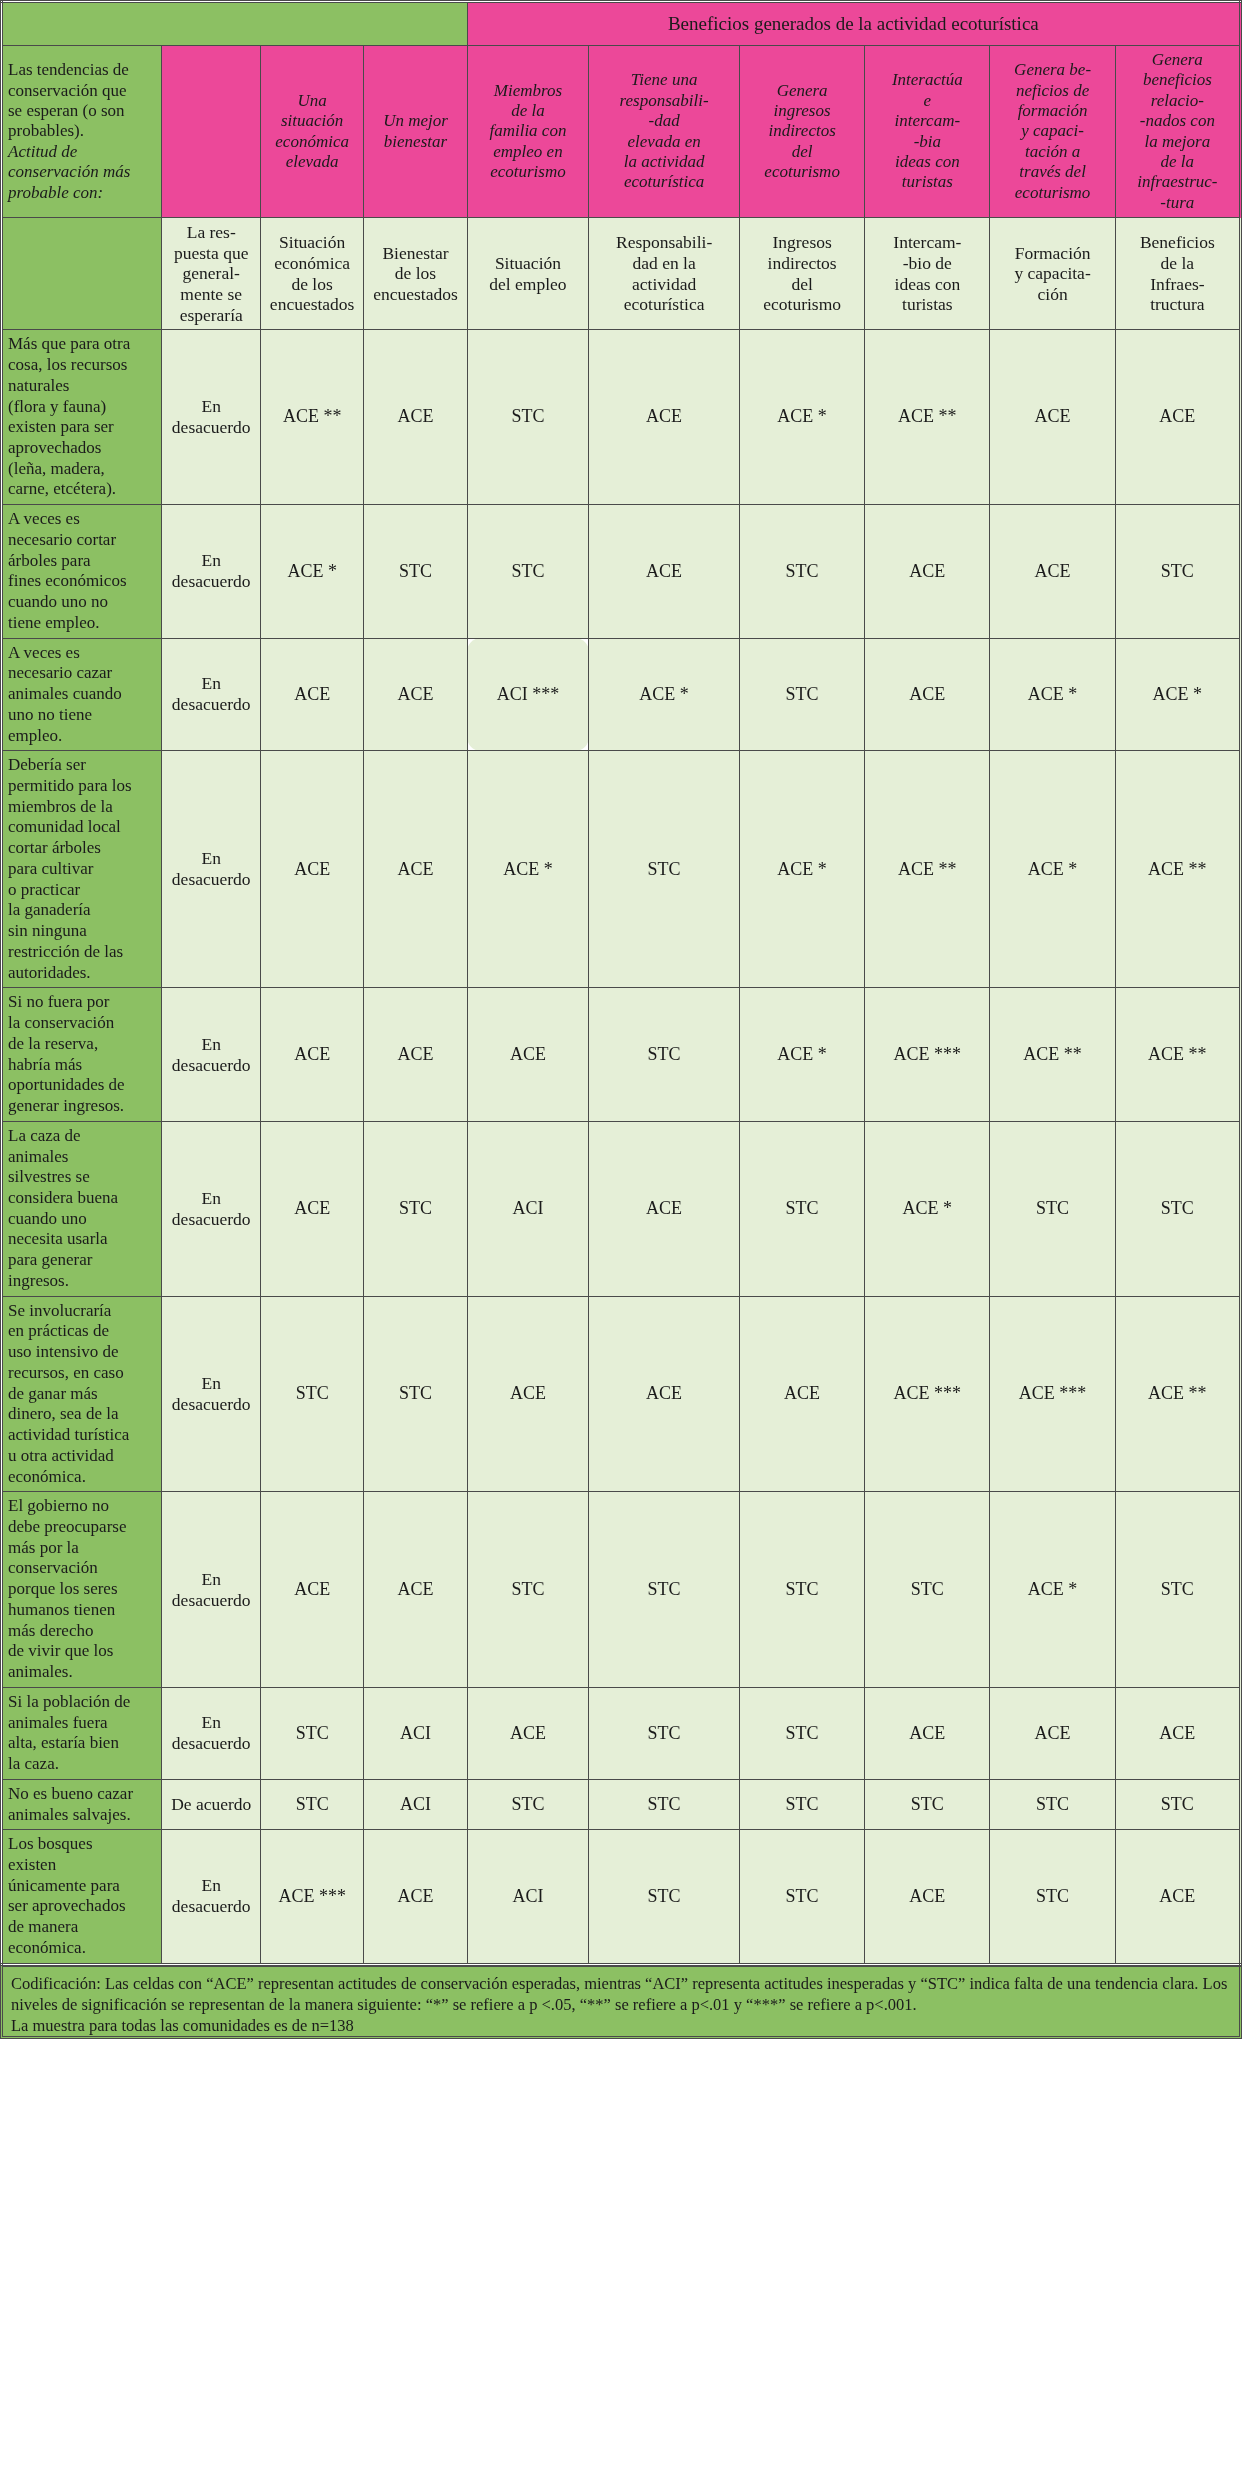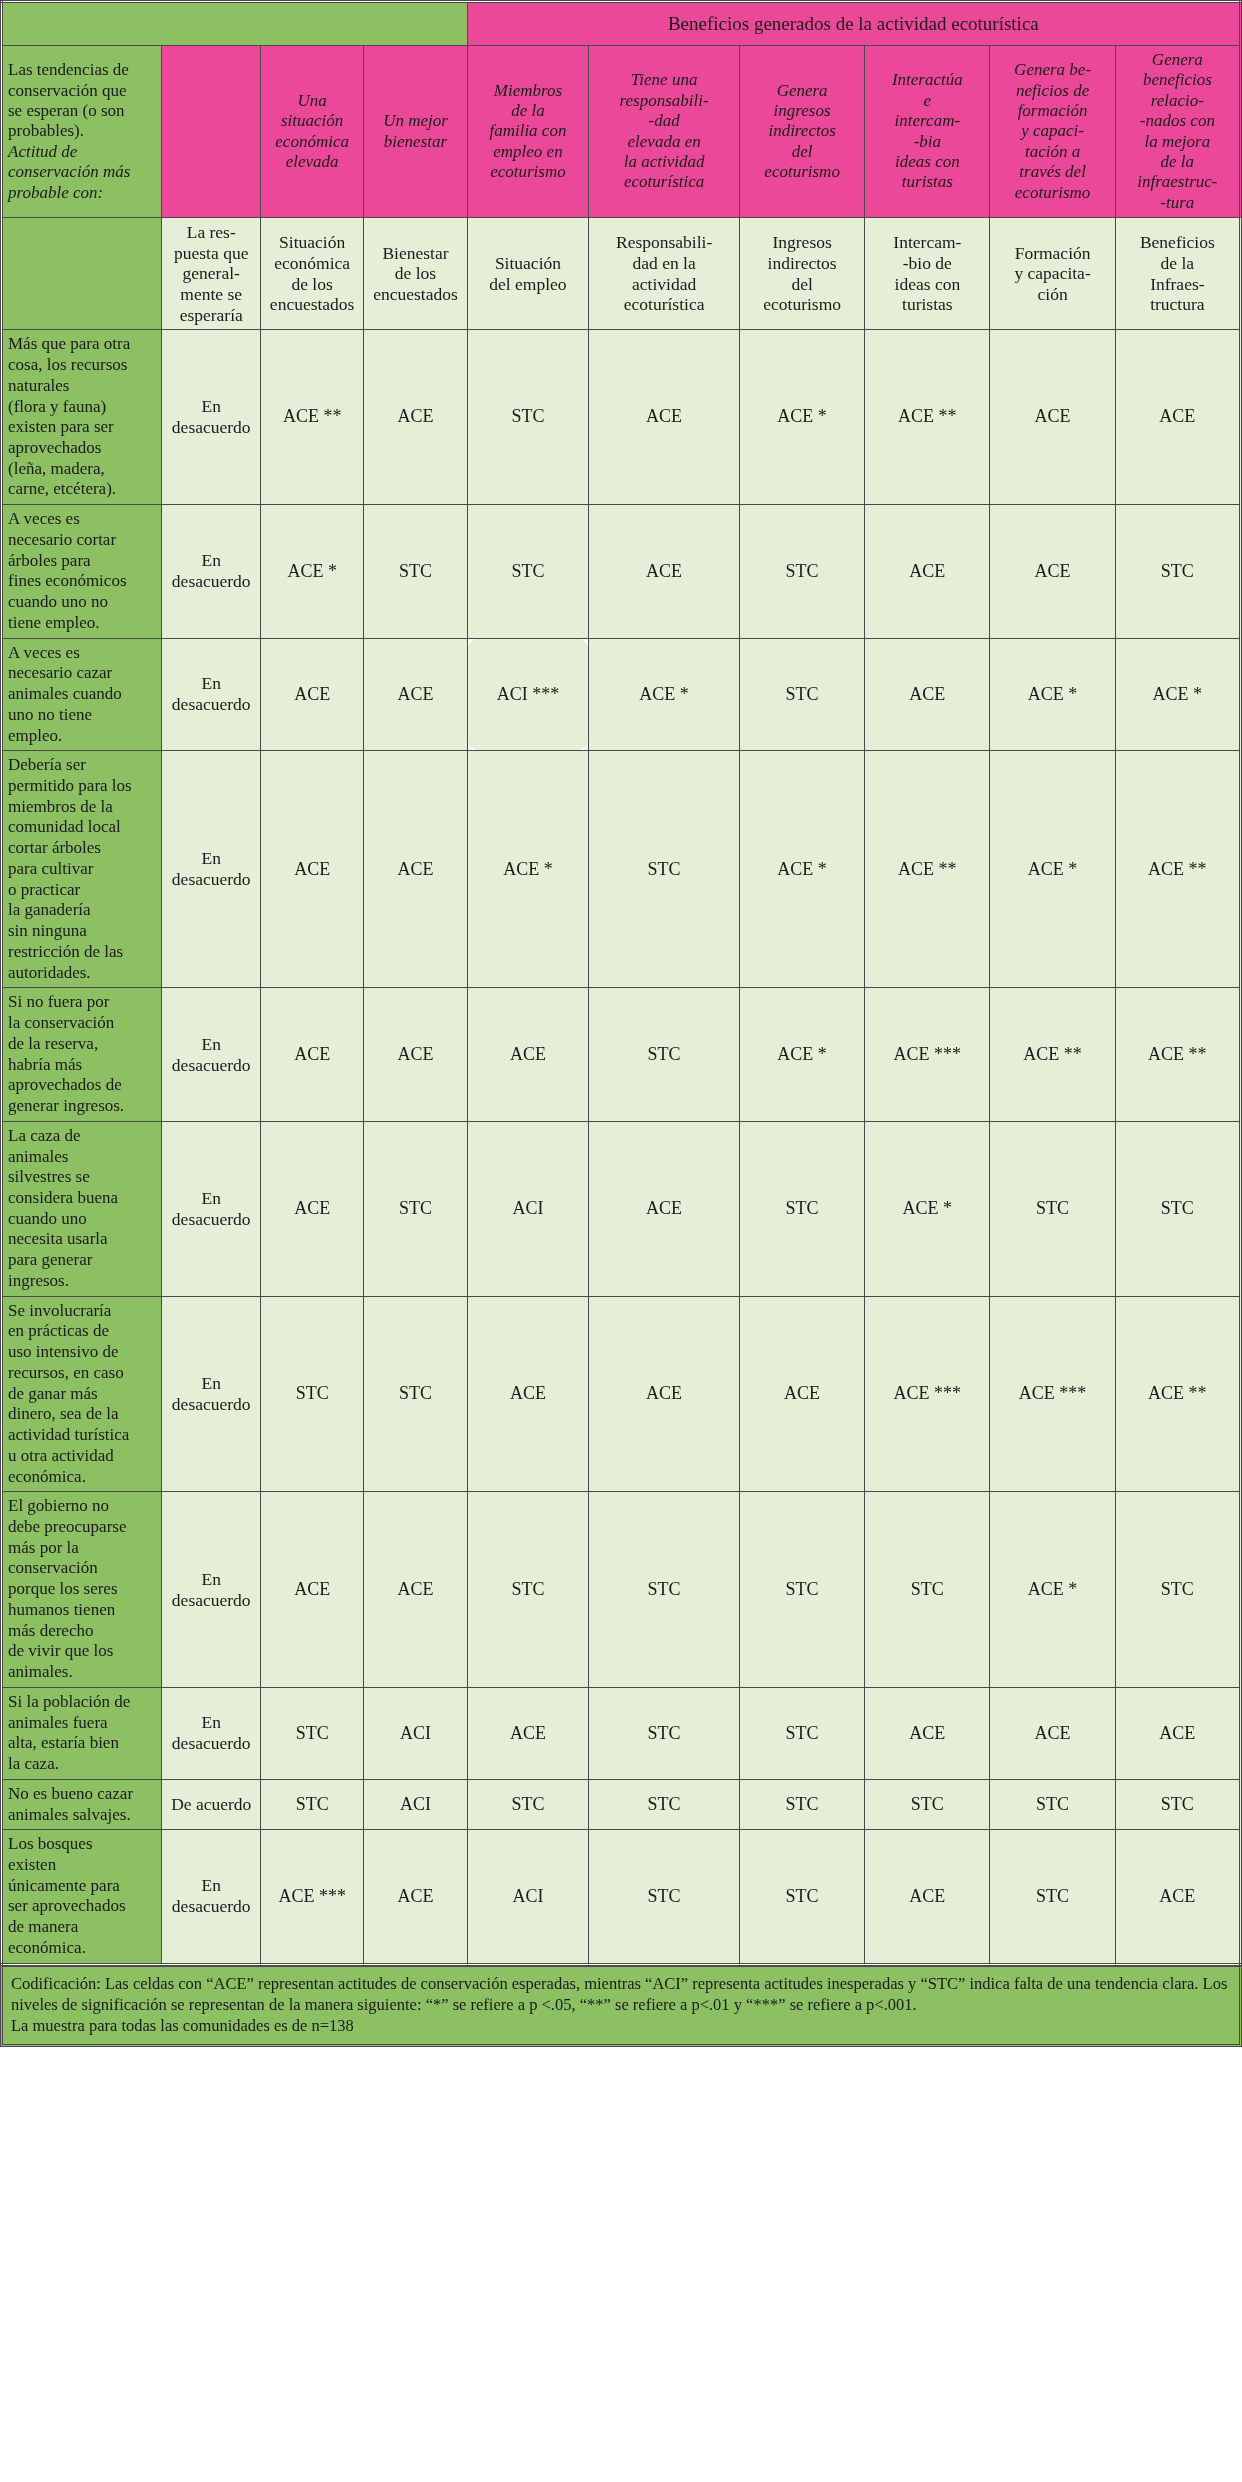--- a/index.html
+++ b/index.html
@@ -87,21 +87,21 @@
   }
   td.val.resp{font-size:17.5px;}
 
   
   .note{
     background:#8cc063;
     border:3px double #4a4a4a;
     border-top:1px solid #4a4a4a;
     font-size:16.5px;
     line-height:1.28;
-    padding:6px 8px 8px 8px;
+    padding:6px 8px 0 8px;
     color:#1b1b1b;
     box-sizing:border-box;
     width:1242px;
   }
   .note p{margin:0;}
 </style>
 </head>
 <body>
 
 <div id="sheet">
@@ -294,21 +294,21 @@
           <td class="c-light val" style="white-space: pre-line;">ACE *</td>
           <td class="c-light val" style="white-space: pre-line;">ACE **</td>
           <td class="c-light val" style="white-space: pre-line;">ACE *</td>
           <td class="c-light val" style="white-space: pre-line;">ACE **</td>
         </tr>
         <tr>
           <td class="c-dark stmt" style="white-space: pre-line;">Si no fuera por
 la conservación
 de la reserva,
 habría más
-aprovechados de
+oportunidades de
 generar ingresos.</td>
           <td class="c-light val resp" style="white-space: pre-line;">En
 desacuerdo</td>
           <td class="c-light val" style="white-space: pre-line;">ACE</td>
           <td class="c-light val" style="white-space: pre-line;">ACE</td>
           <td class="c-light val" style="white-space: pre-line;">ACE</td>
           <td class="c-light val" style="white-space: pre-line;">STC</td>
           <td class="c-light val" style="white-space: pre-line;">ACE *</td>
           <td class="c-light val" style="white-space: pre-line;">ACE ***</td>
           <td class="c-light val" style="white-space: pre-line;">ACE **</td>

